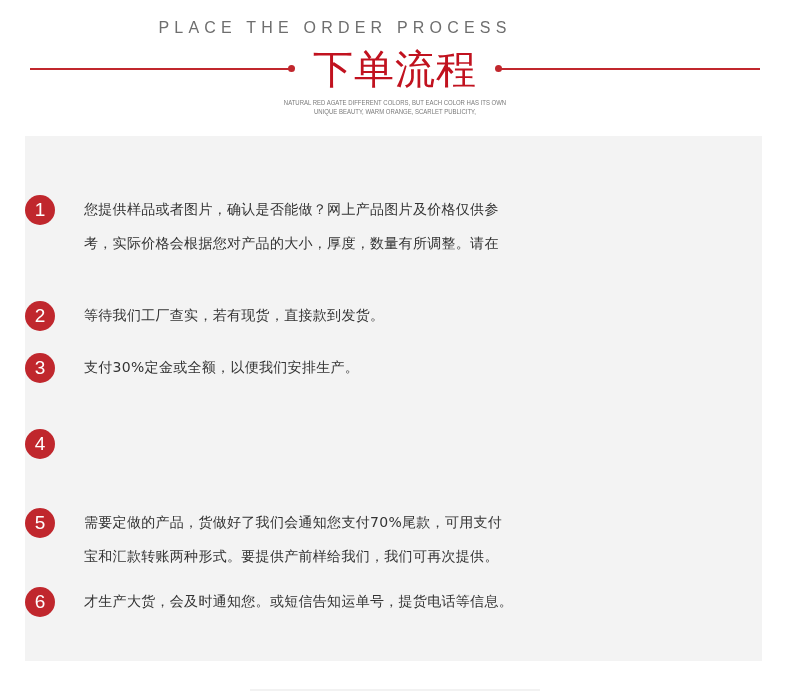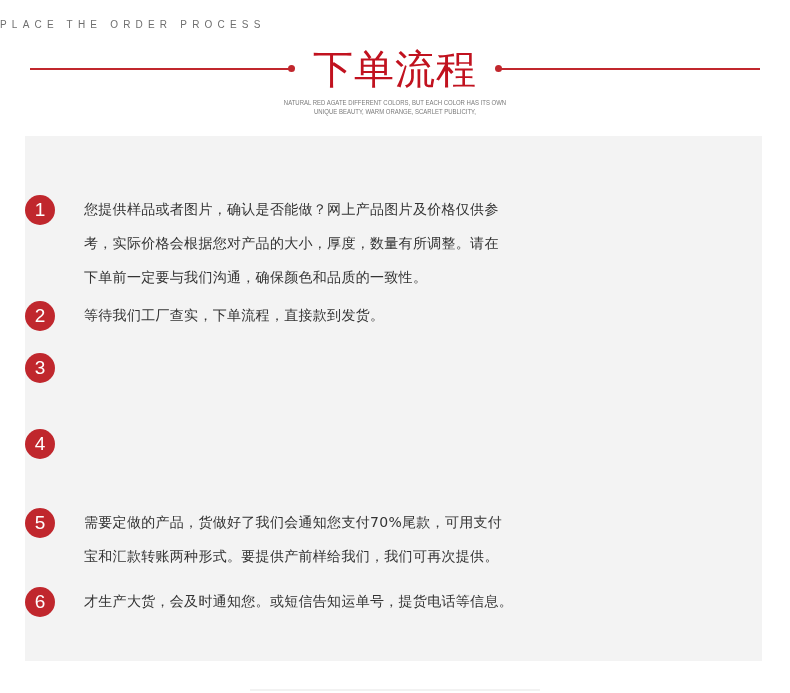--- a/index.html
+++ b/index.html
@@ -12,23 +12,23 @@
       height: 693px;
       position: relative;
       overflow: hidden;
       font-family: "DejaVu Sans", "Liberation Sans", sans-serif;
     }
     .eyebrow {
       position: absolute;
       top: 19px;
       left: 0;
       width: 670px;
-      text-align: left;
+      text-align: center;
       font-family: "Liberation Sans", "DejaVu Sans", sans-serif;
-      font-size: 10px;
+      font-size: 16px;
       letter-spacing: 5.2px;
       color: #6e6e6e;
       font-weight: normal;
     }
     .title-row {
       position: absolute;
       top: 46px;
       left: 0;
       width: 790px;
       height: 50px;
@@ -138,34 +138,34 @@
   </div>
 </div>
 
 <div class="panel"></div>
 
 <div class="step" style="top:192px;">
   <div class="badge">1</div>
   <div class="step-text">
     <span>您提供样品或者图片，确认是否能做？网上产品图片及价格仅供参</span>
     <span>考，实际价格会根据您对产品的大小，厚度，数量有所调整。请在</span>
-    <span>下单前一定要与我们沟通，确保颜色和品质的一致性。</span>
   </div>
 </div>
 
 <div class="step" style="top:298px;">
   <div class="badge">2</div>
   <div class="step-text">
-    <span>等待我们工厂查实，下单流程，直接款到发货。</span>
+    <span>等待我们工厂查实，若有现货，直接款到发货。</span>
   </div>
 </div>
 
 <div class="step" style="top:350px;">
   <div class="badge">3</div>
   <div class="step-text">
+    <span>支付30%定金或全额，以便我们安排生产。</span>
   </div>
 </div>
 
 <div class="step" style="top:426px;">
   <div class="badge">4</div>
   <div class="step-text">
   </div>
 </div>
 
 <div class="step" style="top:505px;">

